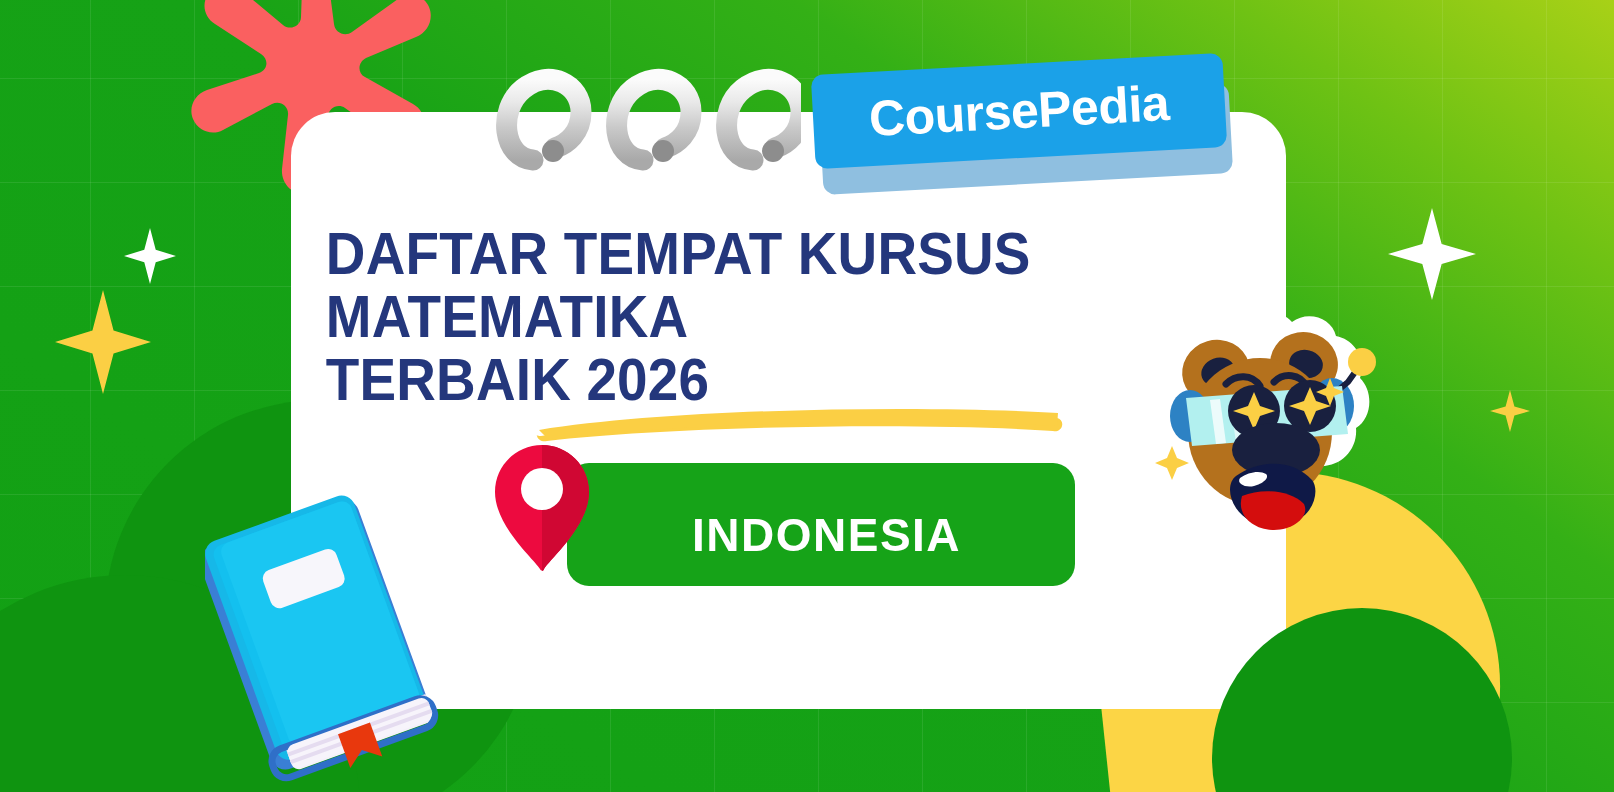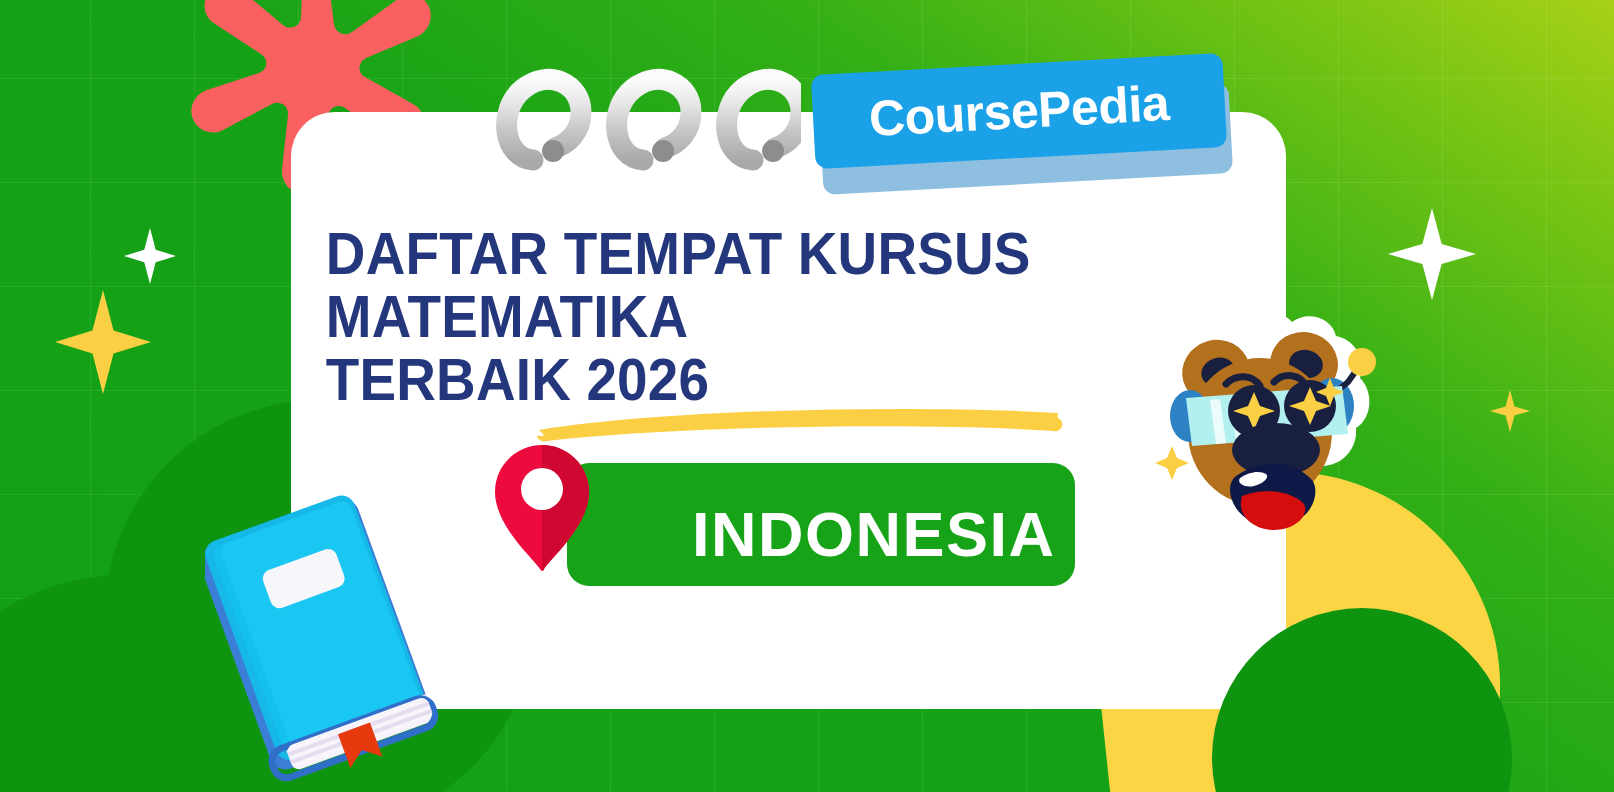--- a/index.html
+++ b/index.html
@@ -167,21 +167,21 @@
     position:absolute;
     left:567px; top:463px;
     width:508px; height:123px;
     background:#16a318;
     border-radius:22px;
     z-index:7;
     display:flex; align-items:center;
   }
   .pill-text{
     color:#ffffff;
-    font-size:63px;
+    font-size:46px;
     font-weight:bold;
     letter-spacing:1.5px;
     margin-left:125px;
     line-height:1;
     white-space:nowrap;
     margin-top:20px;
   }
   .pin{
     position:absolute;
     left:492px; top:443px;

